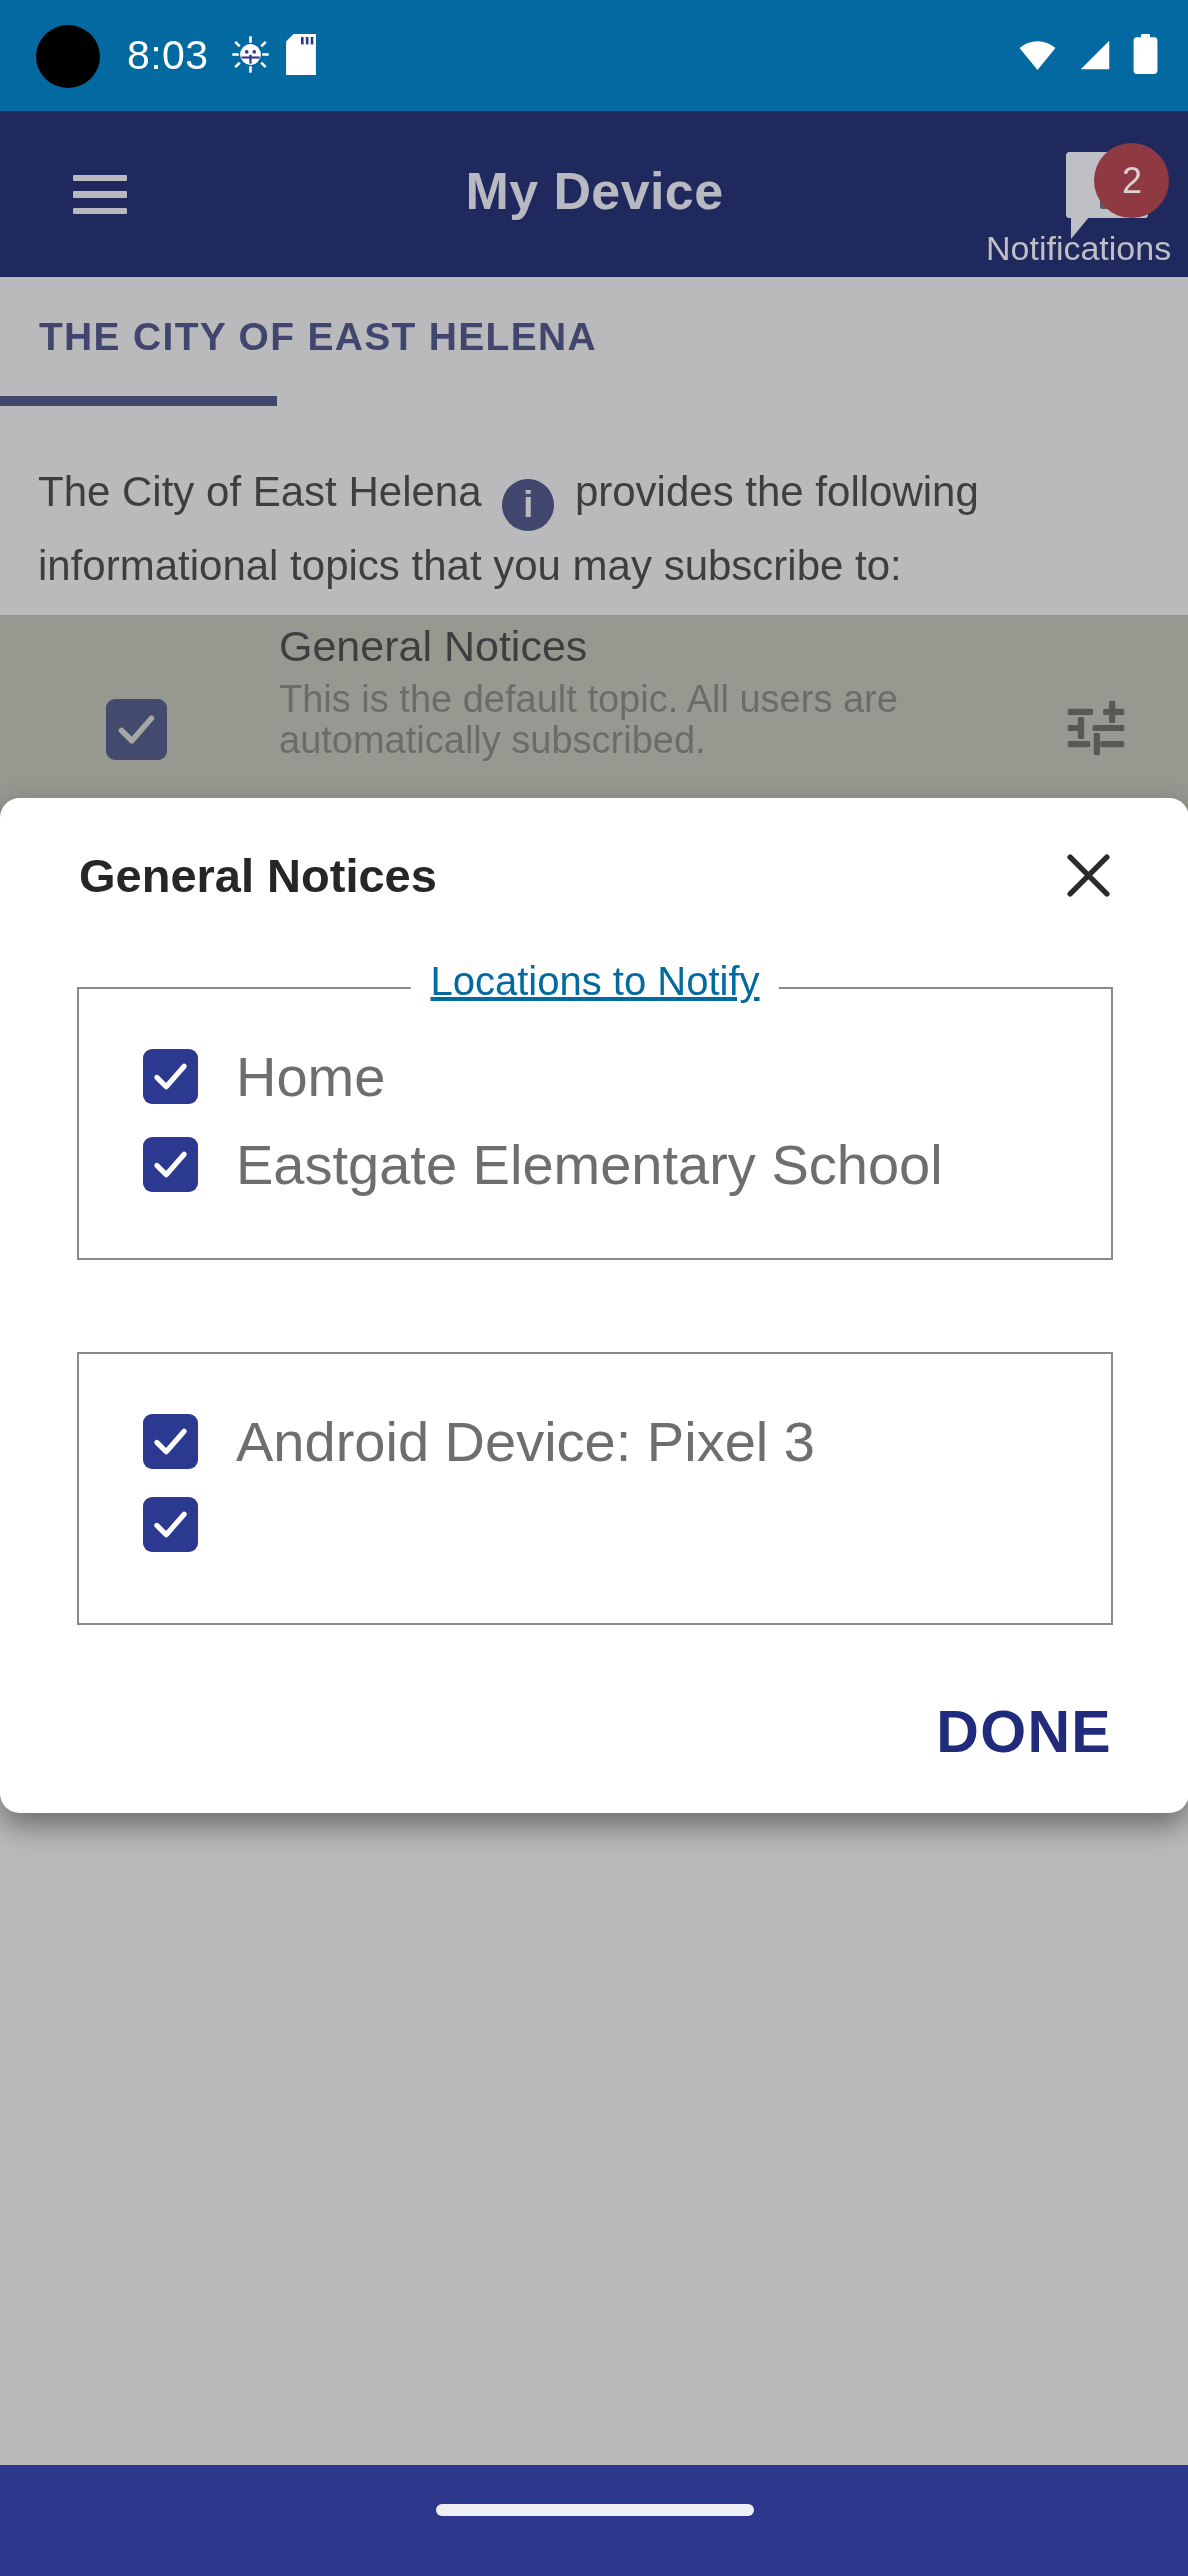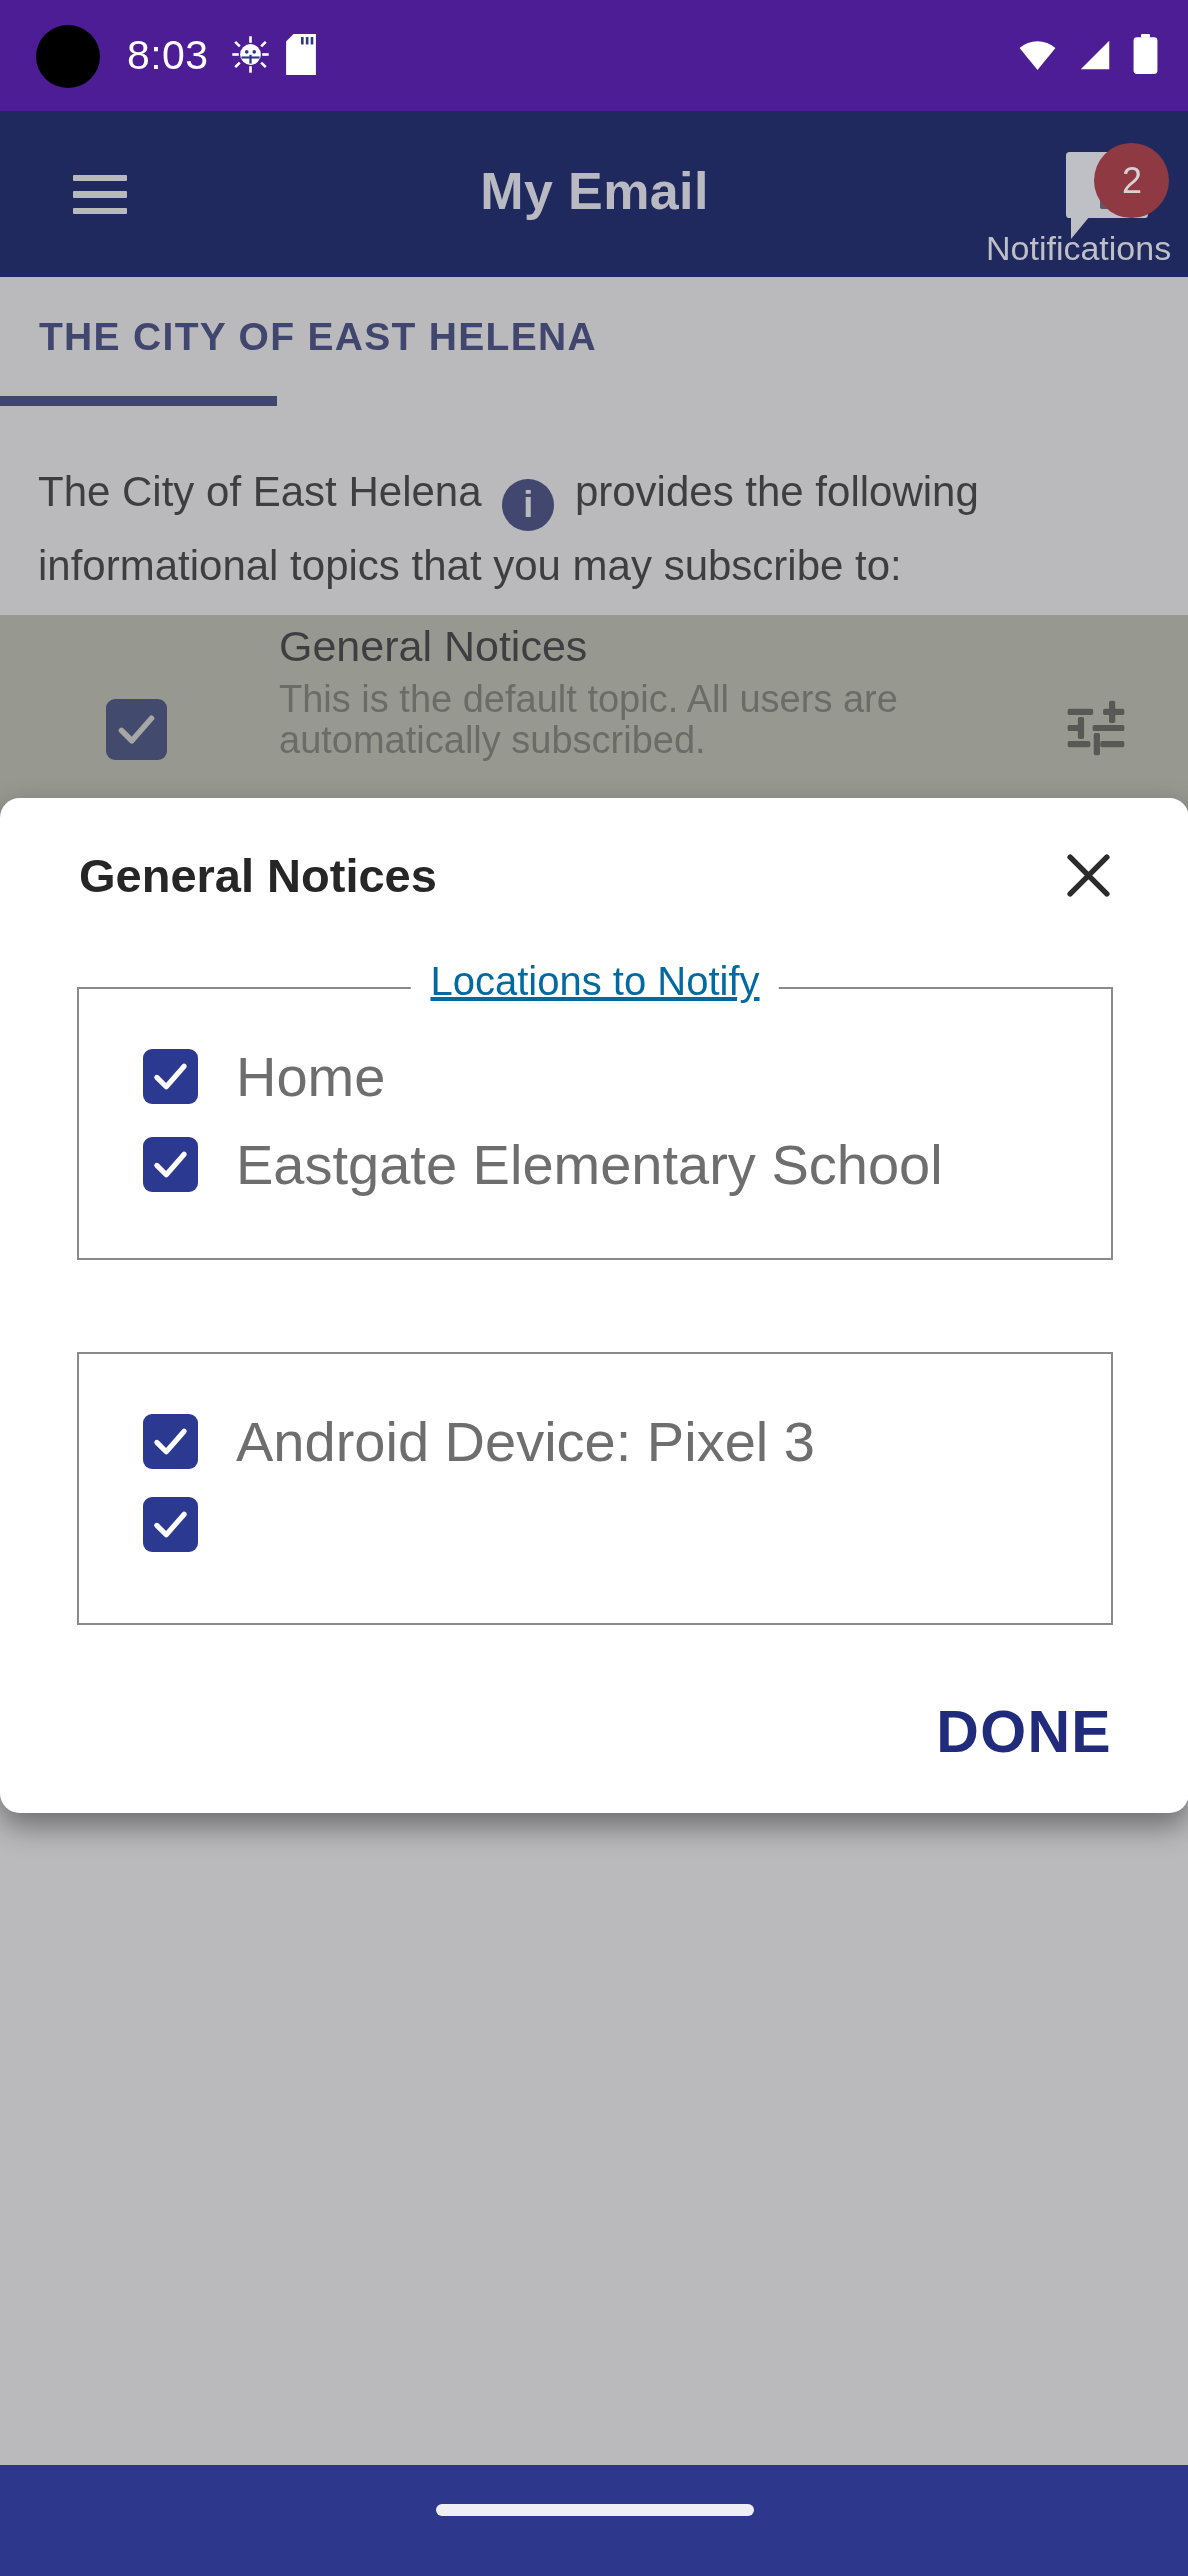--- a/index.html
+++ b/index.html
@@ -8,21 +8,21 @@
     background:#ffffff;
     font-family:"Liberation Sans", sans-serif;
     overflow:hidden;
   }
 
   #screen{ position:relative; width:1189px; height:2576px; overflow:hidden; background:#ffffff; }
 
   
   .statusbar{
     position:absolute; top:0; left:0; width:1189px; height:140px;
-    background:#4c1d95;
+    background:#0369a1;
     display:flex; align-items:center;
   }
   .camera-cutout{
     position:absolute; left:36px; top:25px;
     width:64px; height:63px; border-radius:50%;
     background:#000000;
   }
   .sb-time{
     position:absolute; left:127px; top:30px;
     color:#ffffff; font-size:41px; letter-spacing:0.4px; line-height:50px;
@@ -304,21 +304,21 @@
       </svg>
     </div>
   </div>
 
   <div class="appbar">
     <div class="hamburger">
       <span></span>
         <span></span>
         <span></span>
     </div>
-    <div class="appbar-title">My Email</div>
+    <div class="appbar-title">My Device</div>
     <div class="notif-wrap">
       <div class="notif-icon-holder">
         <div class="notif-bubble"></div>
         <div class="notif-excl"></div>
         <div class="notif-excl-dot"></div>
         <div class="notif-badge">2</div>
       </div>
       <div class="notif-label">Notifications</div>
     </div>
   </div>

